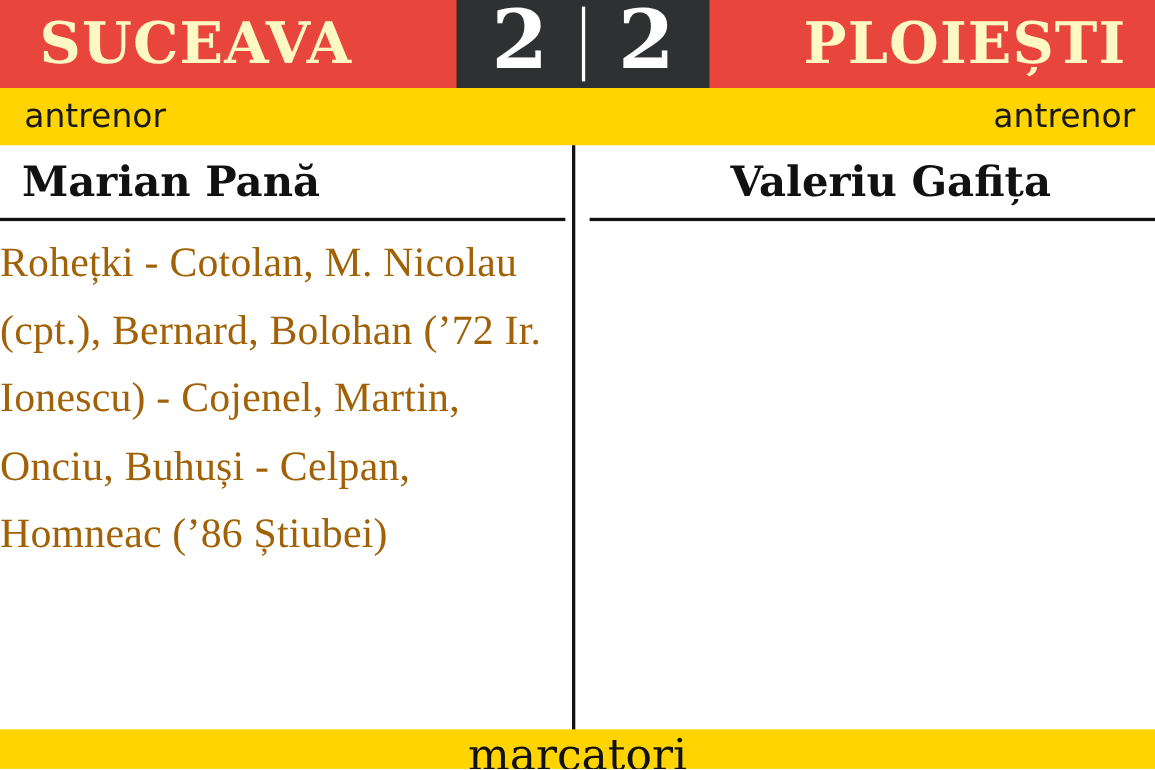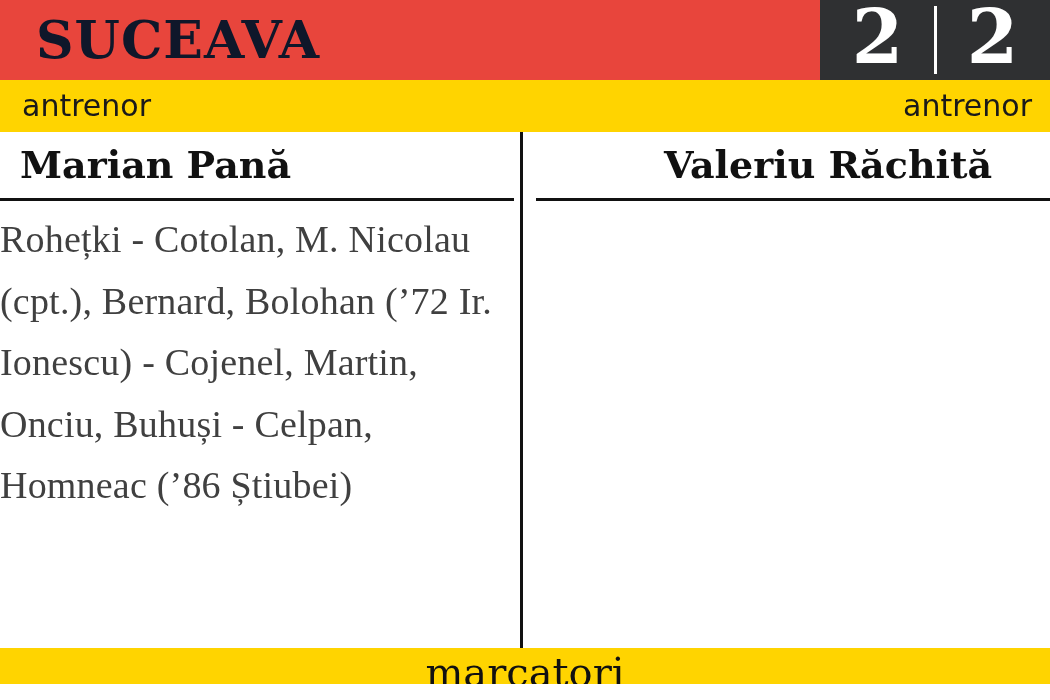--- a/index.html
+++ b/index.html
@@ -25,21 +25,21 @@
     position: relative;
     height: 80px;
     background: #e8453c;
     display: flex;
     align-items: stretch;
   }
   .team-name {
     flex: 1 1 0;
     display: flex;
     align-items: center;
-    color: #0f172a;
+    color: #fef9c3;
     font-family: "DejaVu Serif", serif;
     font-weight: bold;
     font-size: 52px;
     letter-spacing: 1px;
     line-height: 1;
     white-space: nowrap;
     overflow: hidden;
   }
   .team-home {
     justify-content: flex-start;
@@ -141,33 +141,33 @@
   .hrule {
     height: 3px;
     background: #111111;
     margin-right: 0;
   }
   .hrule-left { margin-left: 0; margin-right: 0; }
   .lineup {
     font-family: "Liberation Serif", serif;
     font-size: 38px;
     line-height: 1.62;
-    color: #404040;
+    color: #a16207;
     padding-top: 8px;
     letter-spacing: 0.2px;
   }
   .lineup-left { padding-left: 0px; }
   .lineup-right { padding-left: 18px; padding-right: 6px; }
 
   
   .footer {
     position: absolute;
     left: 0;
     right: 0;
-    bottom: 16px;
+    bottom: 1px;
     height: 36px;
     background: #ffd400;
     overflow: hidden;
   }
   .footer-label {
     text-align: center;
     font-family: "DejaVu Serif", serif;
     font-size: 40px;
     color: #111111;
     line-height: 1;
@@ -182,38 +182,39 @@
 
   <div class="header">
     <div class="team-name team-home">SUCEAVA</div>
 
     <div class="score-block">
       <div class="score-num">2</div>
       <div class="score-divider"></div>
       <div class="score-num">2</div>
     </div>
 
+    <div class="team-name team-away">PLOIEȘTI</div>
   </div>
 
   <div class="subhead">
     <div class="subhead-label subhead-left">antrenor</div>
     <div class="subhead-label subhead-right">antrenor</div>
   </div>
 
   <div class="body">
     <div class="vrule"></div>
 
     <div class="col col-left">
       <div class="coach coach-left">Marian Pană</div>
       <div class="hrule hrule-left"></div>
       <div class="lineup lineup-left">Rohețki - Cotolan, M. Nicolau (cpt.), Bernard, Bolohan (’72 Ir. Ionescu) - Cojenel, Martin, Onciu, Buhuși - Celpan, Homneac (’86 Știubei)</div>
     </div>
 
     <div class="col col-right">
-      <div class="coach coach-right">Valeriu Răchită</div>
+      <div class="coach coach-right">Valeriu Gafița</div>
       <div class="hrule"></div>
     </div>
   </div>
 
   <div class="footer">
     <div class="footer-label">marcatori</div>
   </div>
 
 </div>
 

